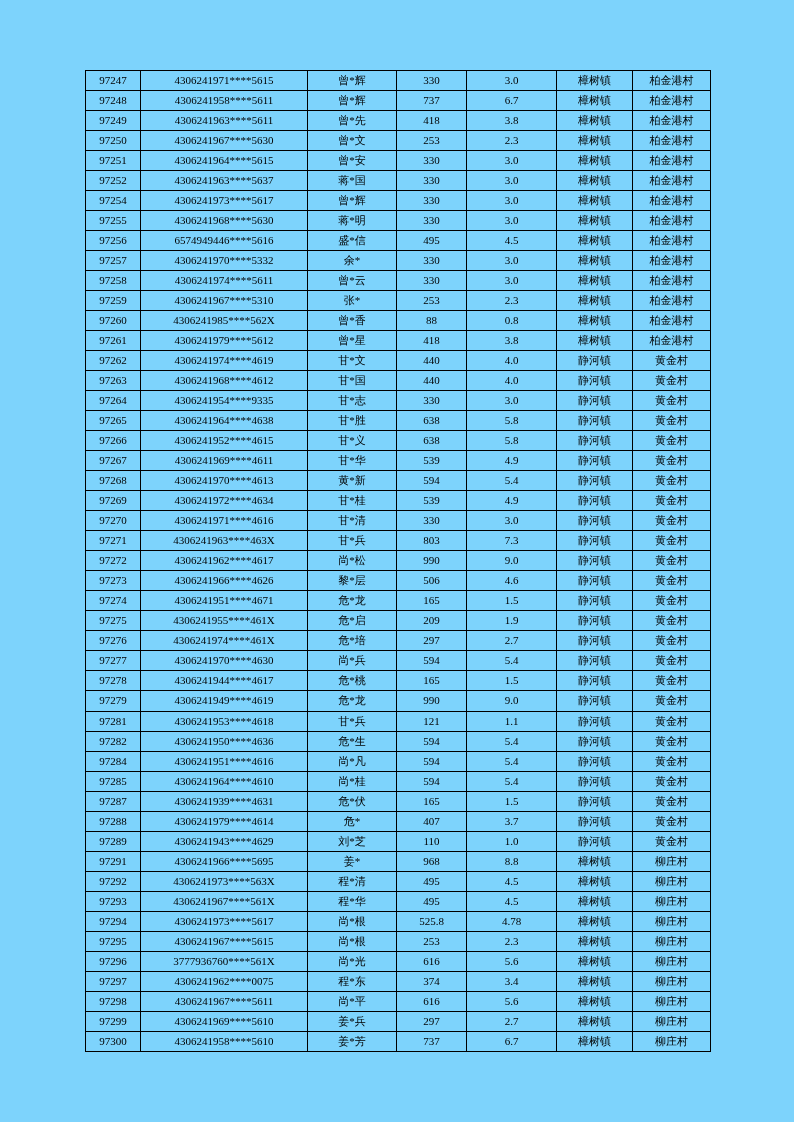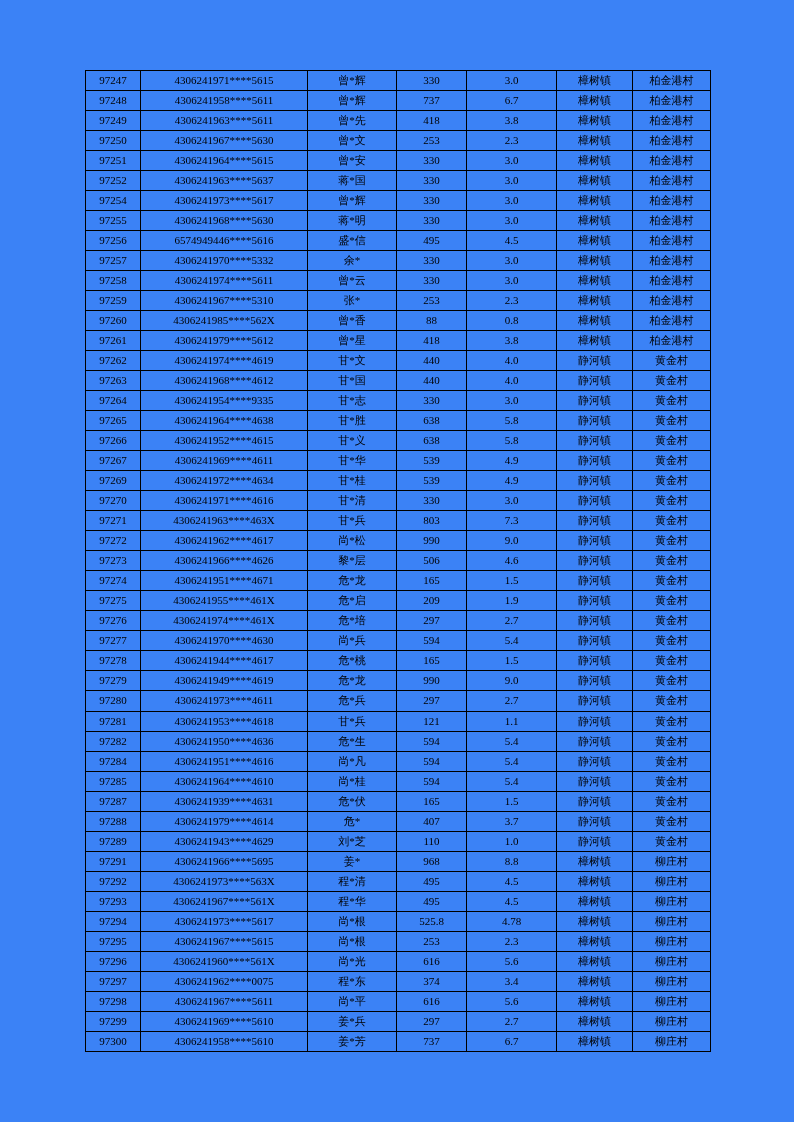--- a/index.html
+++ b/index.html
@@ -2,21 +2,21 @@
 <html><head>
 <meta charset="utf-8">
 <style>
   * { box-sizing: border-box; }
   html, body { margin: 0; padding: 0; }
   body { background: #ffffff; }
   .page {
     position: relative;
     width: 794px;
     height: 1122px;
-    background: #3b82f6;
+    background: #7dd3fc;
     overflow: hidden;
     font-family: "Liberation Serif", "DejaVu Serif", serif;
   }
   table.data {
     position: absolute;
     left: 85px;
     top: 70px;
     width: 625px;
     height: 982px;
     border-collapse: collapse;
@@ -223,20 +223,29 @@
         <tr>
           <td>97267</td>
           <td>4306241969****4611</td>
           <td>甘*华</td>
           <td>539</td>
           <td>4.9</td>
           <td>静河镇</td>
           <td>黄金村</td>
         </tr>
         <tr>
+          <td>97268</td>
+          <td>4306241970****4613</td>
+          <td>黄*新</td>
+          <td>594</td>
+          <td>5.4</td>
+          <td>静河镇</td>
+          <td>黄金村</td>
+        </tr>
+        <tr>
           <td>97269</td>
           <td>4306241972****4634</td>
           <td>甘*桂</td>
           <td>539</td>
           <td>4.9</td>
           <td>静河镇</td>
           <td>黄金村</td>
         </tr>
         <tr>
           <td>97270</td>
@@ -322,29 +331,20 @@
         <tr>
           <td>97279</td>
           <td>4306241949****4619</td>
           <td>危*龙</td>
           <td>990</td>
           <td>9.0</td>
           <td>静河镇</td>
           <td>黄金村</td>
         </tr>
         <tr>
-          <td>97280</td>
-          <td>4306241973****4611</td>
-          <td>危*兵</td>
-          <td>297</td>
-          <td>2.7</td>
-          <td>静河镇</td>
-          <td>黄金村</td>
-        </tr>
-        <tr>
           <td>97281</td>
           <td>4306241953****4618</td>
           <td>甘*兵</td>
           <td>121</td>
           <td>1.1</td>
           <td>静河镇</td>
           <td>黄金村</td>
         </tr>
         <tr>
           <td>97282</td>
@@ -440,21 +440,21 @@
           <td>97295</td>
           <td>4306241967****5615</td>
           <td>尚*根</td>
           <td>253</td>
           <td>2.3</td>
           <td>樟树镇</td>
           <td>柳庄村</td>
         </tr>
         <tr>
           <td>97296</td>
-          <td>4306241960****561X</td>
+          <td>3777936760****561X</td>
           <td>尚*光</td>
           <td>616</td>
           <td>5.6</td>
           <td>樟树镇</td>
           <td>柳庄村</td>
         </tr>
         <tr>
           <td>97297</td>
           <td>4306241962****0075</td>
           <td>程*东</td>

